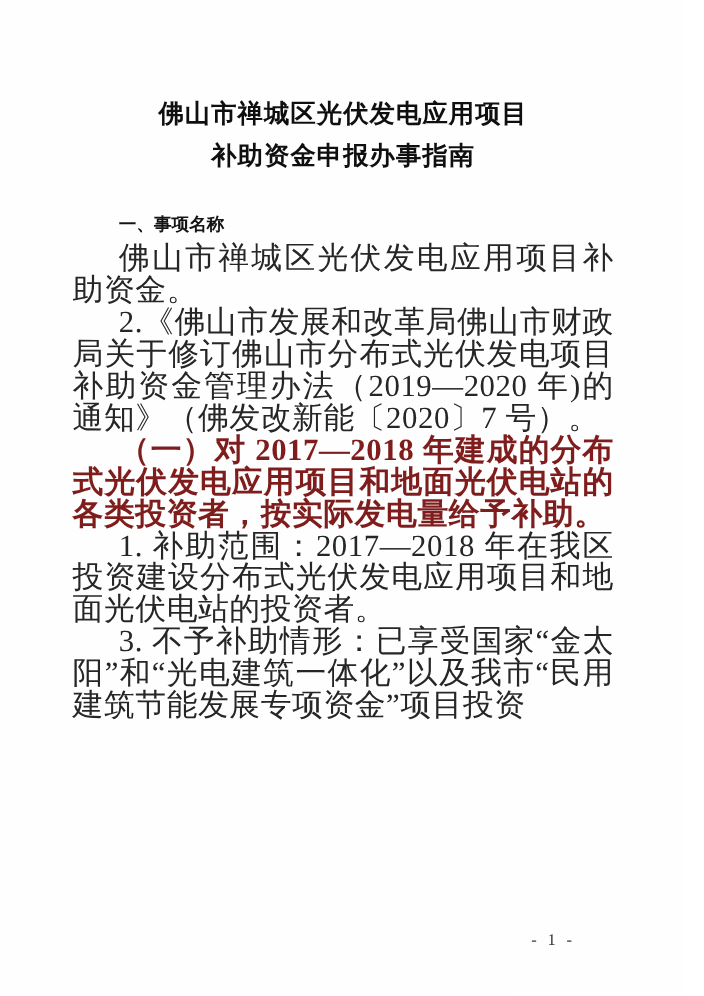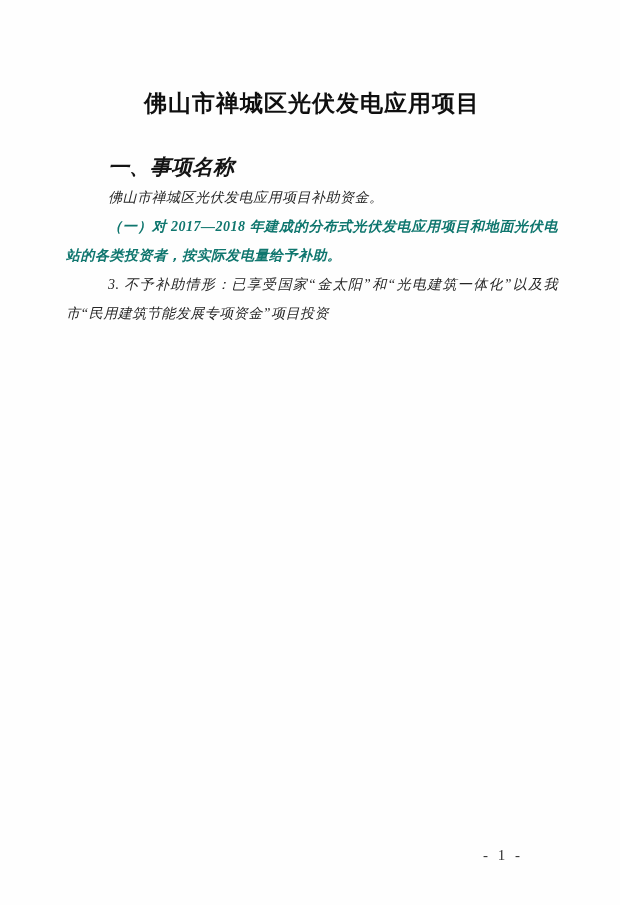--- a/index.html
+++ b/index.html
@@ -31,65 +31,66 @@
     letter-spacing: 1px;
     color: #0f0f0f;
     margin: 0 0 30px 0;
   }
   .doc-title .t-line {
     display: block;
   }
   .sec-heading {
     font-family: "Liberation Sans", sans-serif;
     font-weight: 700;
-    font-size: 21px;
+    font-size: 16px;
     line-height: 29px;
     color: #141414;
     margin: 2px 0;
     text-indent: 42px;
-    font-style: italic;
   }
   .para {
-    font-size: 14px;
+    font-size: 28px;
     line-height: 29px;
     margin: 0;
     text-indent: 42px;
     text-align: justify;
     text-justify: inter-ideograph;
     letter-spacing: 0.5px;
-    font-style: italic;
   }
   .para.emph {
     font-weight: 700;
-    color: #0f766e;
+    color: #7f1d1d;
   }
   .page-footer {
     position: absolute;
     top: 846px;
     right: 97px;
     font-size: 15px;
     line-height: 18px;
     letter-spacing: 3px;
     color: #333333;
     font-family: "Liberation Serif", serif;
   }
 </style>
 </head>
 <body>
 
 <div class="page">
   <div class="content">
 
     <h1 class="doc-title">
       <span class="t-line">佛山市禅城区光伏发电应用项目</span>
+      <span class="t-line">补助资金申报办事指南</span>
     </h1>
 
     <h2 class="sec-heading">一、事项名称</h2>
     <p class="para">佛山市禅城区光伏发电应用项目补助资金。</p>
 
+    <p class="para">2.《佛山市发展和改革局佛山市财政局关于修订佛山市分布式光伏发电项目补助资金管理办法（2019—2020 年)的通知》（佛发改新能〔2020〕7 号）。</p>
 
     <p class="para emph">（一）对 2017—2018 年建成的分布式光伏发电应用项目和地面光伏电站的各类投资者，按实际发电量给予补助。</p>
+    <p class="para">1. 补助范围：2017—2018 年在我区投资建设分布式光伏发电应用项目和地面光伏电站的投资者。</p>
     <p class="para">3. 不予补助情形：已享受国家“金太阳”和“光电建筑一体化”以及我市“民用建筑节能发展专项资金”项目投资</p>
 
   </div>
 
   <div class="page-footer">- 1 -</div>
 </div>
 
 </body></html>

